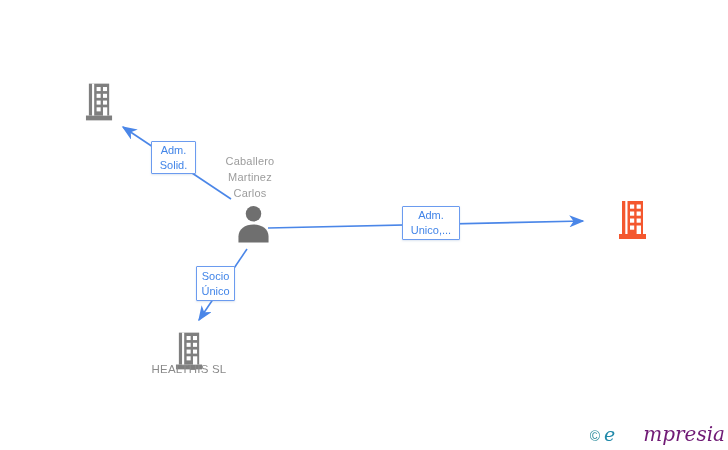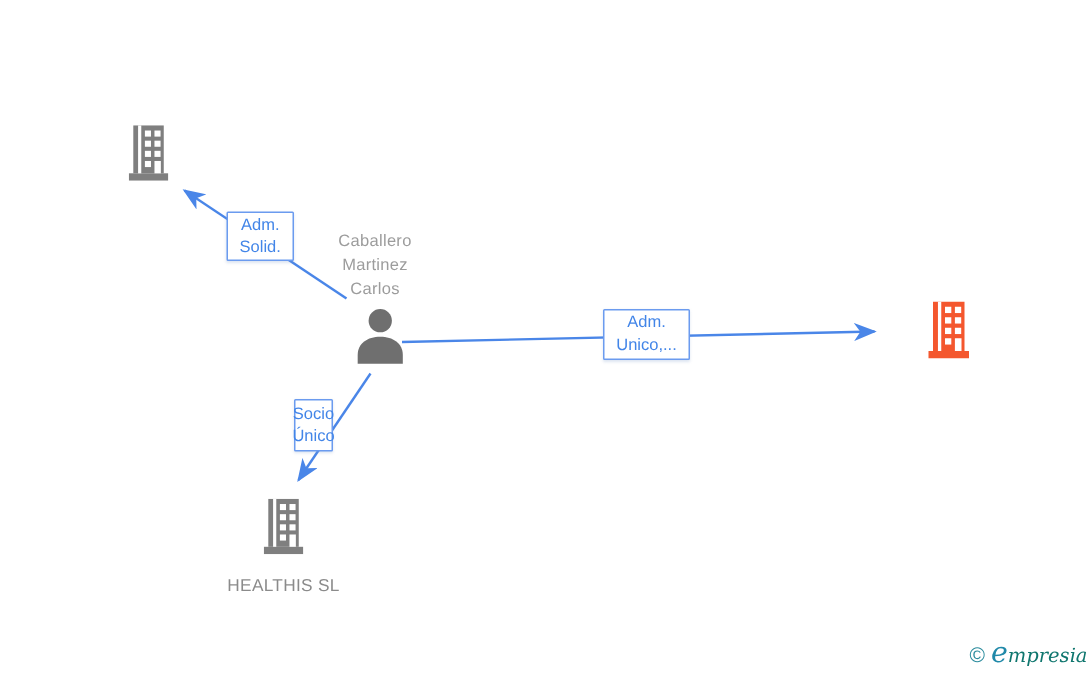--- a/index.html
+++ b/index.html
@@ -56,21 +56,21 @@
     border: 1.5px solid #6b9bef;
     border-radius: 1px;
     color: #4285e8;
     font-size: 11px;
     line-height: 15px;
     box-shadow: 0 1px 2px rgba(120,150,200,0.25);
     box-sizing: border-box;
   }
   .edge-label.adm-solid  { left: 151px; top: 141px; width: 45px; height: 33px; }
   .edge-label.adm-unico  { left: 402px; top: 206px; width: 58px; height: 34px; }
-  .edge-label.socio-unico{ left: 196px; top: 266px; width: 26px; height: 35px; }
+  .edge-label.socio-unico{ left: 196px; top: 266px; width: 39px; height: 35px; }
 
   .logo {
     position: absolute;
     right: 3px;
     bottom: 4px;
     display: flex;
     align-items: baseline;
     font-family: "DejaVu Serif", serif;
     font-style: italic;
   }
@@ -79,22 +79,23 @@
     font-style: normal;
     font-size: 14px;
     color: #2d8d9e;
     margin-right: 4px;
   }
   .logo .brand-first {
     font-size: 19px;
     color: #2089a9;
   }
   .logo .brand-rest {
-    font-size: 13px;
-    color: #0f766e;
+    font-size: 20px;
+    color: #701a75;
+    margin-left: 28px;
   }
 </style>
 </head>
 <body>
 
 <div class="canvas">
 
   <svg class="edges-svg">
     <defs>
       <marker id="arrow" viewBox="0 0 10 8" refX="9" refY="4" markerWidth="9.5" markerHeight="7.6" orient="auto">
@@ -148,21 +149,21 @@
     <rect x="7.3" y="0" width="2.2" height="33" fill="#ffffff"></rect>
     <rect x="12" y="3.5" width="4.2" height="4.2" fill="#ffffff"></rect>
     <rect x="18.6" y="3.5" width="4.2" height="4.2" fill="#ffffff"></rect>
     <rect x="12" y="10.5" width="4.2" height="4.2" fill="#ffffff"></rect>
     <rect x="18.6" y="10.5" width="4.2" height="4.2" fill="#ffffff"></rect>
     <rect x="12" y="17.5" width="4.2" height="4.2" fill="#ffffff"></rect>
     <rect x="18.6" y="17.5" width="4.2" height="4.2" fill="#ffffff"></rect>
     <rect x="12" y="24.5" width="4.2" height="4.2" fill="#ffffff"></rect>
     <rect x="18.6" y="24.5" width="4.4" height="8.5" fill="#ffffff"></rect>
   </svg>
-  <div class="node-label company-label" style="left:109px; top:384px; width:160px;">HEALTHIS SL</div>
+  <div class="node-label company-label" style="left:109px; top:362px; width:160px;">HEALTHIS SL</div>
 
   <div class="edge-label adm-solid">Adm.
 Solid.</div>
   <div class="edge-label adm-unico">Adm.
 Unico,...</div>
   <div class="edge-label socio-unico">Socio
 Único</div>
 
   <div class="logo">
     <span class="copy">©</span>

